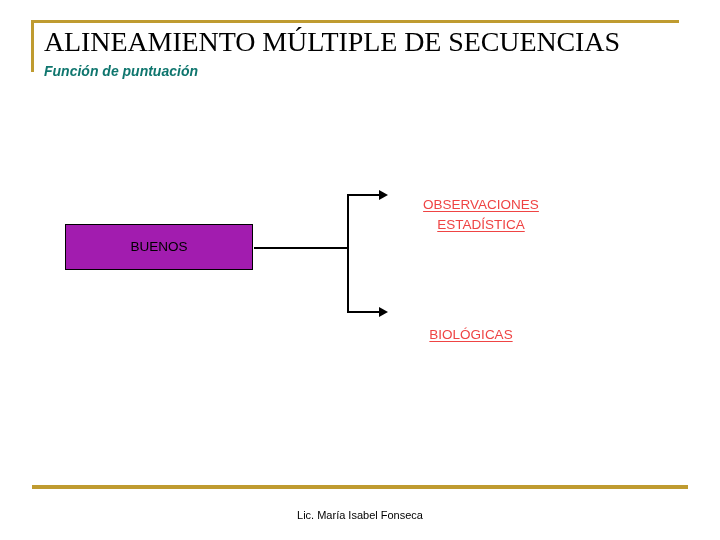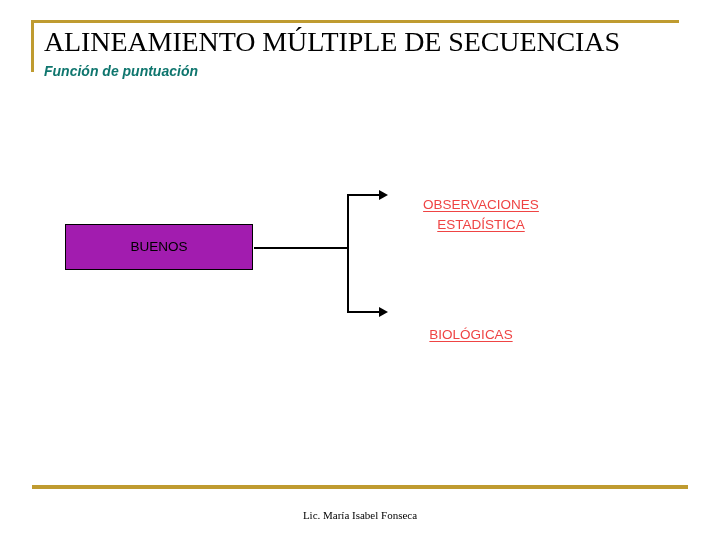--- a/index.html
+++ b/index.html
@@ -149,21 +149,21 @@
     width: 656px;
     height: 4px;
     background: #bf9b30;
   }
   #footer-credit {
     position: absolute;
     left: 0;
     top: 509px;
     width: 720px;
     text-align: center;
-    font-family: Liberation Serif, serif;
+    font-family: Liberation Sans, sans-serif;
     font-size: 11px;
     color: #000000;
   }
 </style>
 </head>
 <body>
 
 <div id="header-top-rule"></div>
 <div id="header-left-rule"></div>
 

